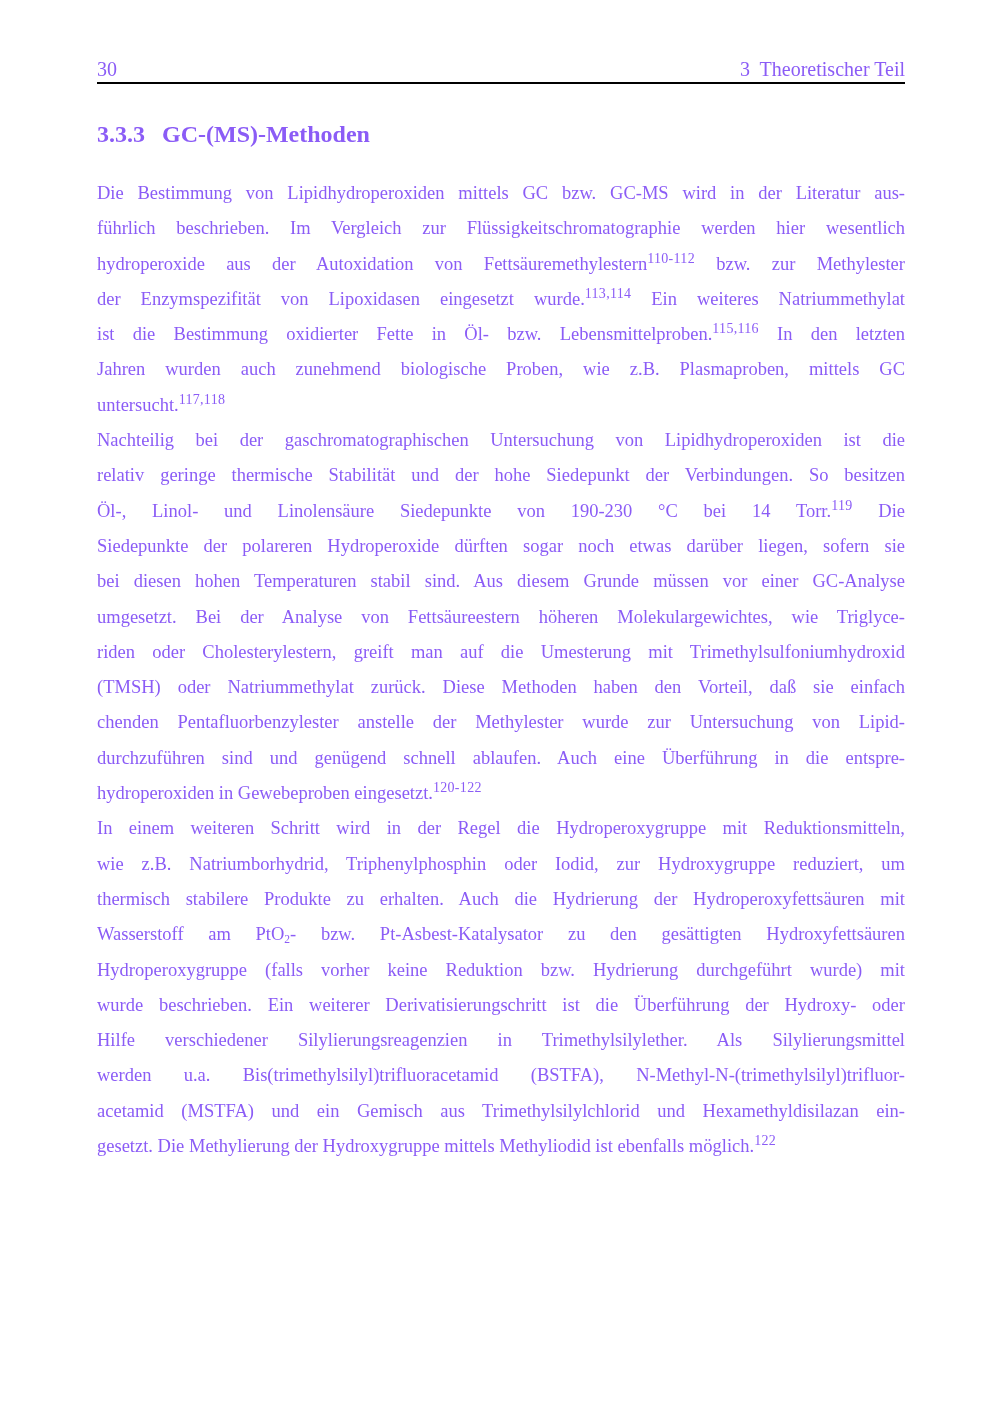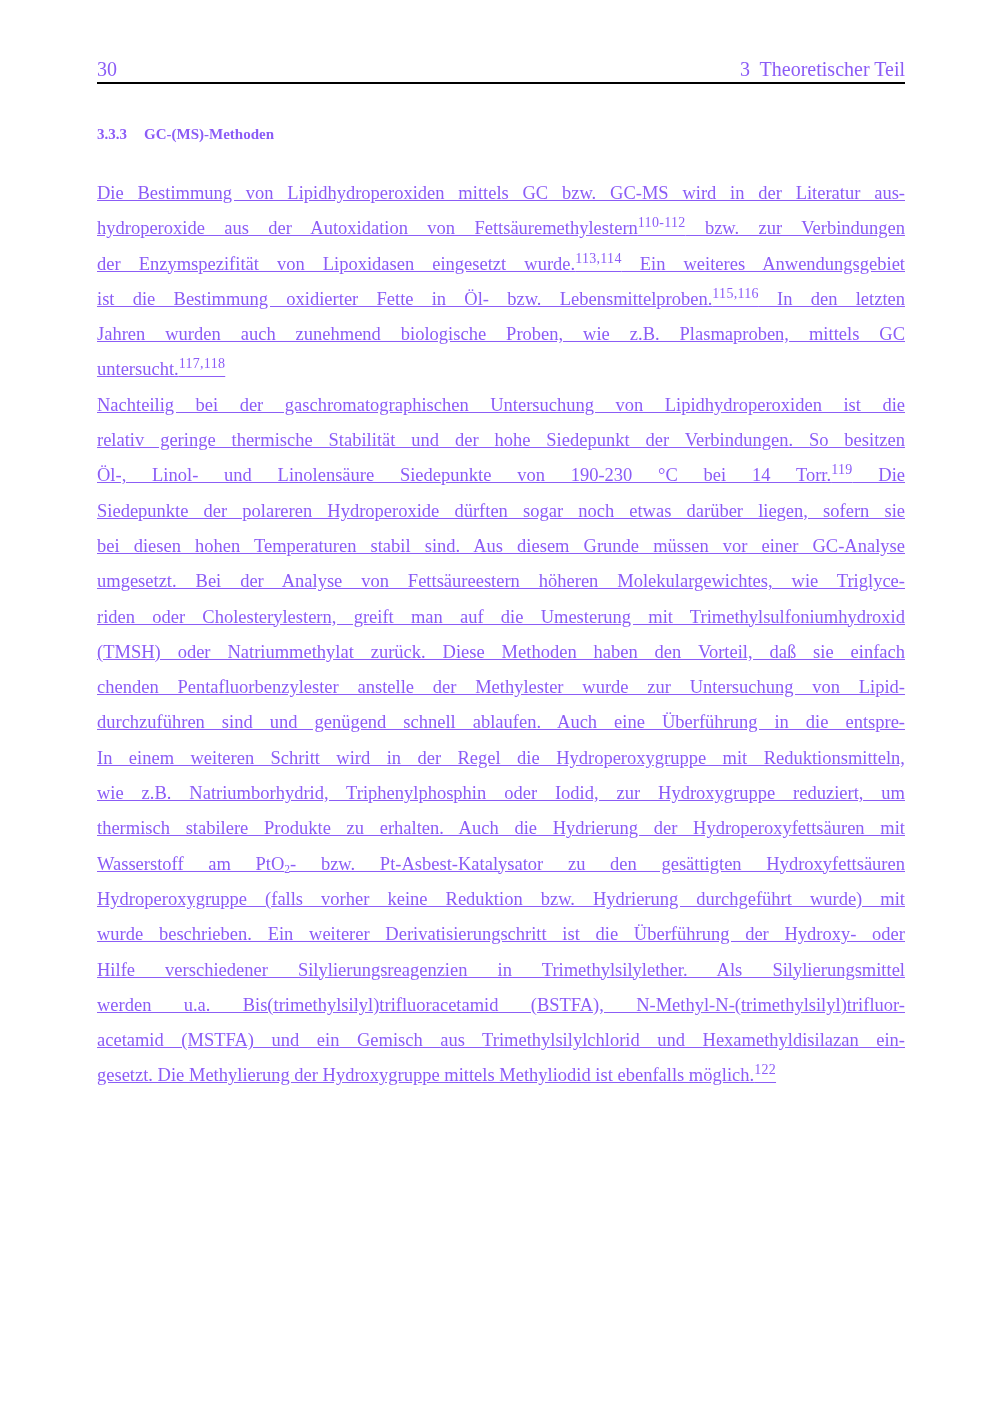--- a/index.html
+++ b/index.html
@@ -34,42 +34,41 @@
     right: 95px;
     top: 82px;
     border-top: 2px solid #000000;
     height: 0;
   }
   .section-heading {
     position: absolute;
     left: 97px;
     top: 122px;
     margin: 0;
-    font-size: 15px;
+    font-size: 24px;
     font-weight: bold;
     line-height: 24px;
   }
   .section-heading .sec-num {
     margin-right: 17px;
   }
   .body-text {
     position: absolute;
     left: 97px;
     right: 95px;
     top: 176px;
     font-size: 18.5px;
   }
   .line {
     height: 35.3px;
     line-height: 35.3px;
     text-align: justify;
     text-align-last: justify;
     white-space: normal;
     overflow: visible;
-    text-decoration: underline;
   }
   .line.flush {
     text-align-last: left;
   }
   .line sup {
     font-size: 14px;
     line-height: 0;
     vertical-align: 7px;
     letter-spacing: 0.3px;
   }
@@ -90,35 +89,37 @@
   </div>
 
   <div class="header-rule"></div>
 
   <h2 class="section-heading">
     <span class="sec-num">3.3.3</span><span>GC-(MS)-Methoden</span>
   </h2>
 
   <div class="body-text" id="body-text">
       <div class="line"><span>Die Bestimmung von Lipidhydroperoxiden mittels GC bzw. GC-MS wird in der Literatur aus-</span></div>
-      <div class="line"><span>hydroperoxide aus der Autoxidation von Fettsäuremethylestern</span><sup>110-112</sup><span> bzw. zur Verbindungen</span></div>
-      <div class="line"><span>der Enzymspezifität von Lipoxidasen eingesetzt wurde.</span><sup>113,114</sup><span> Ein weiteres Anwendungsgebiet</span></div>
+      <div class="line"><span>führlich beschrieben. Im Vergleich zur Flüssigkeitschromatographie werden hier wesentlich</span></div>
+      <div class="line"><span>hydroperoxide aus der Autoxidation von Fettsäuremethylestern</span><sup>110-112</sup><span> bzw. zur Methylester</span></div>
+      <div class="line"><span>der Enzymspezifität von Lipoxidasen eingesetzt wurde.</span><sup>113,114</sup><span> Ein weiteres Natriummethylat</span></div>
       <div class="line"><span>ist die Bestimmung oxidierter Fette in Öl- bzw. Lebensmittelproben.</span><sup>115,116</sup><span> In den letzten</span></div>
       <div class="line"><span>Jahren wurden auch zunehmend biologische Proben, wie z.B. Plasmaproben, mittels GC</span></div>
       <div class="line flush"><span>untersucht.</span><sup>117,118</sup></div>
       <div class="line"><span>Nachteilig bei der gaschromatographischen Untersuchung von Lipidhydroperoxiden ist die</span></div>
       <div class="line"><span>relativ geringe thermische Stabilität und der hohe Siedepunkt der Verbindungen. So besitzen</span></div>
       <div class="line"><span>Öl-, Linol- und Linolensäure Siedepunkte von 190-230 °C bei 14 Torr.</span><sup>119</sup><span> Die</span></div>
       <div class="line"><span>Siedepunkte der polareren Hydroperoxide dürften sogar noch etwas darüber liegen, sofern sie</span></div>
       <div class="line"><span>bei diesen hohen Temperaturen stabil sind. Aus diesem Grunde müssen vor einer GC-Analyse</span></div>
       <div class="line"><span>umgesetzt. Bei der Analyse von Fettsäureestern höheren Molekulargewichtes, wie Triglyce-</span></div>
       <div class="line"><span>riden oder Cholesterylestern, greift man auf die Umesterung mit Trimethylsulfoniumhydroxid</span></div>
       <div class="line"><span>(TMSH) oder Natriummethylat zurück. Diese Methoden haben den Vorteil, daß sie einfach</span></div>
       <div class="line"><span>chenden Pentafluorbenzylester anstelle der Methylester wurde zur Untersuchung von Lipid-</span></div>
       <div class="line"><span>durchzuführen sind und genügend schnell ablaufen. Auch eine Überführung in die entspre-</span></div>
+      <div class="line flush"><span>hydroperoxiden in Gewebeproben eingesetzt.</span><sup>120-122</sup></div>
       <div class="line"><span>In einem weiteren Schritt wird in der Regel die Hydroperoxygruppe mit Reduktionsmitteln,</span></div>
       <div class="line"><span>wie z.B. Natriumborhydrid, Triphenylphosphin oder Iodid, zur Hydroxygruppe reduziert, um</span></div>
       <div class="line"><span>thermisch stabilere Produkte zu erhalten. Auch die Hydrierung der Hydroperoxyfettsäuren mit</span></div>
       <div class="line"><span>Wasserstoff am PtO</span><sub>2</sub><span>- bzw. Pt-Asbest-Katalysator zu den gesättigten Hydroxyfettsäuren</span></div>
       <div class="line"><span>Hydroperoxygruppe (falls vorher keine Reduktion bzw. Hydrierung durchgeführt wurde) mit</span></div>
       <div class="line"><span>wurde beschrieben. Ein weiterer Derivatisierungschritt ist die Überführung der Hydroxy- oder</span></div>
       <div class="line"><span>Hilfe verschiedener Silylierungsreagenzien in Trimethylsilylether. Als Silylierungsmittel</span></div>
       <div class="line"><span>werden u.a. Bis(trimethylsilyl)trifluoracetamid (BSTFA), N-Methyl-N-(trimethylsilyl)trifluor-</span></div>
       <div class="line"><span>acetamid (MSTFA) und ein Gemisch aus Trimethylsilylchlorid und Hexamethyldisilazan ein-</span></div>
       <div class="line flush"><span>gesetzt. Die Methylierung der Hydroxygruppe mittels Methyliodid ist ebenfalls möglich.</span><sup>122</sup></div>

